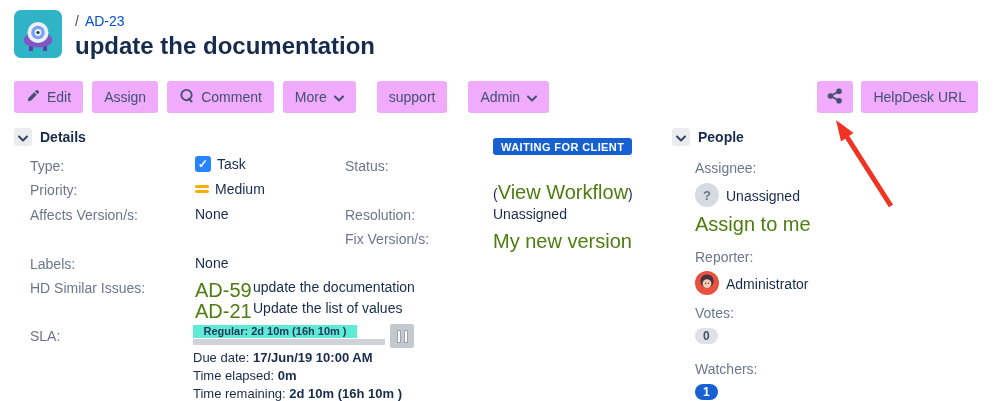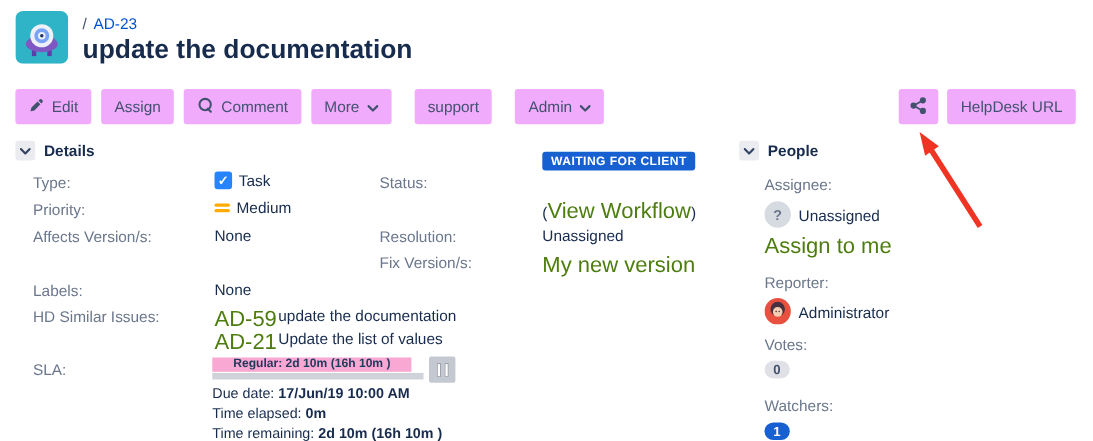--- a/index.html
+++ b/index.html
@@ -38,21 +38,21 @@
   .checkbox-icon { width:16px; height:16px; background:#2684FF; border-radius:3px; display:flex;
                    align-items:center; justify-content:center; color:#fff; font-size:12px; font-weight:700; }
   .prio-icon { width:14px; height:10px; display:flex; flex-direction:column; justify-content:space-between; padding:1px 0; }
   .prio-icon i { display:block; height:3px; border-radius:1.5px; background:#FFAB00; }
 
   .status-badge { position:absolute; left:493px; top:138px; background:#1760d2; color:#fff;
                   font-size:11px; font-weight:700; letter-spacing:.4px; padding:3px 8px 2px; border-radius:3px; }
 
   
   .sla-widget { position:absolute; left:193px; top:325px; }
-  .sla-bar { width:181px; height:13px; background:#f9a8d4; font-size:11px; font-weight:700;
+  .sla-bar { width:164px; height:13px; background:#5eead4; font-size:11px; font-weight:700;
              color:#23395B; text-align:center; line-height:13px; }
   .sla-under { width:192px; height:6px; background:#cfd3d9; margin-top:1px; }
   .sla-pause { position:absolute; left:197px; top:324px; width:24px; height:24px; background:#C4C9D1;
                border:none; border-radius:2px; display:flex; align-items:center; justify-content:center; gap:3px; cursor:pointer; }
   .sla-pause i { display:block; width:4px; height:13px; background:#fff; border:1px solid #9ea3ab; }
   .sla-line { position:absolute; left:193px; font-size:13px; color:#172B4D; white-space:nowrap; }
   .sla-line b { font-weight:700; }
 
   
   .avatar-q { position:absolute; width:24px; height:24px; border-radius:50%; background:#D6DAE1;

